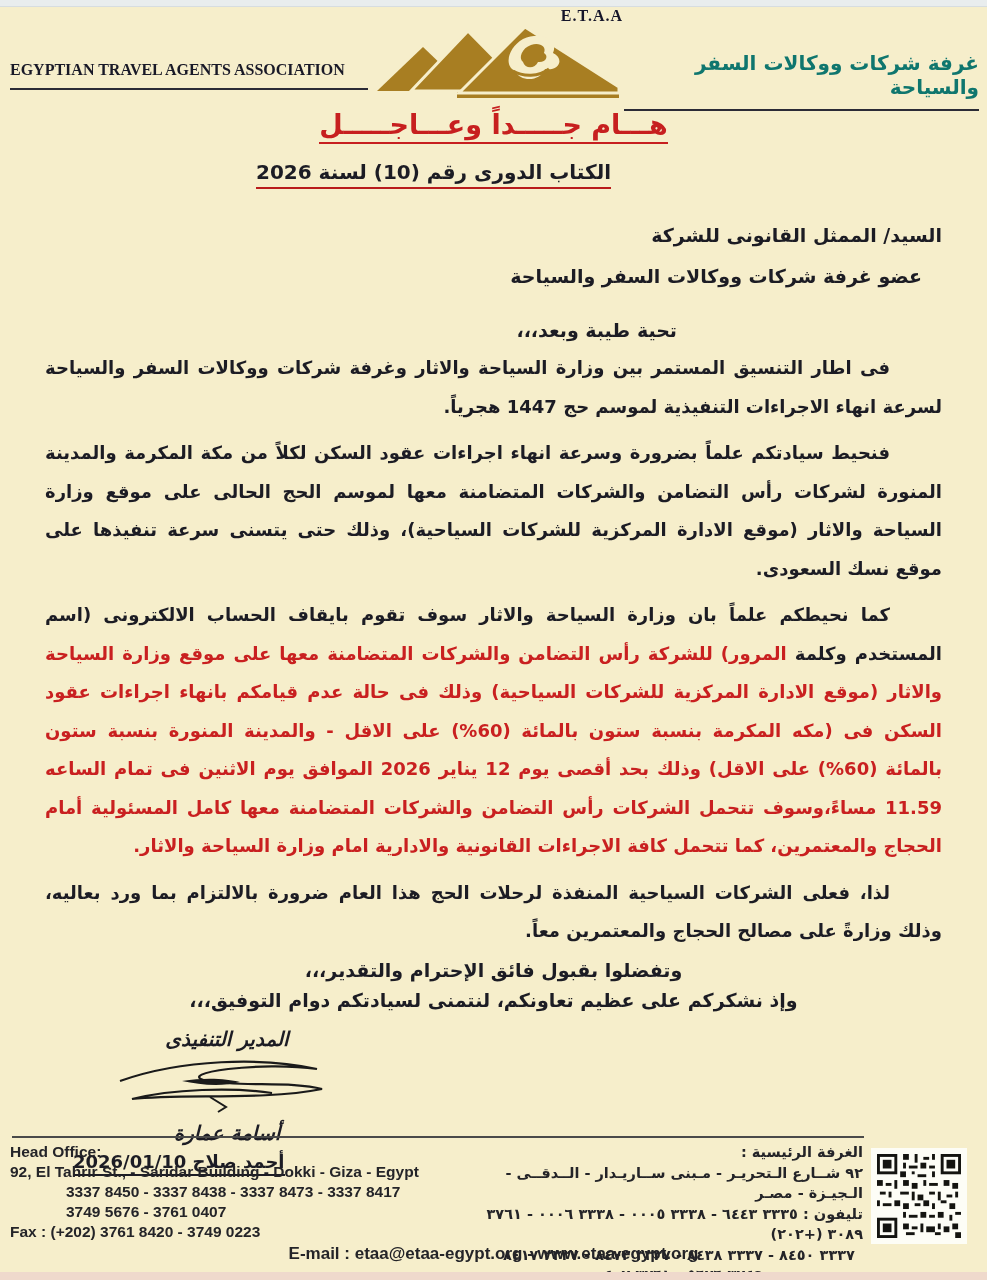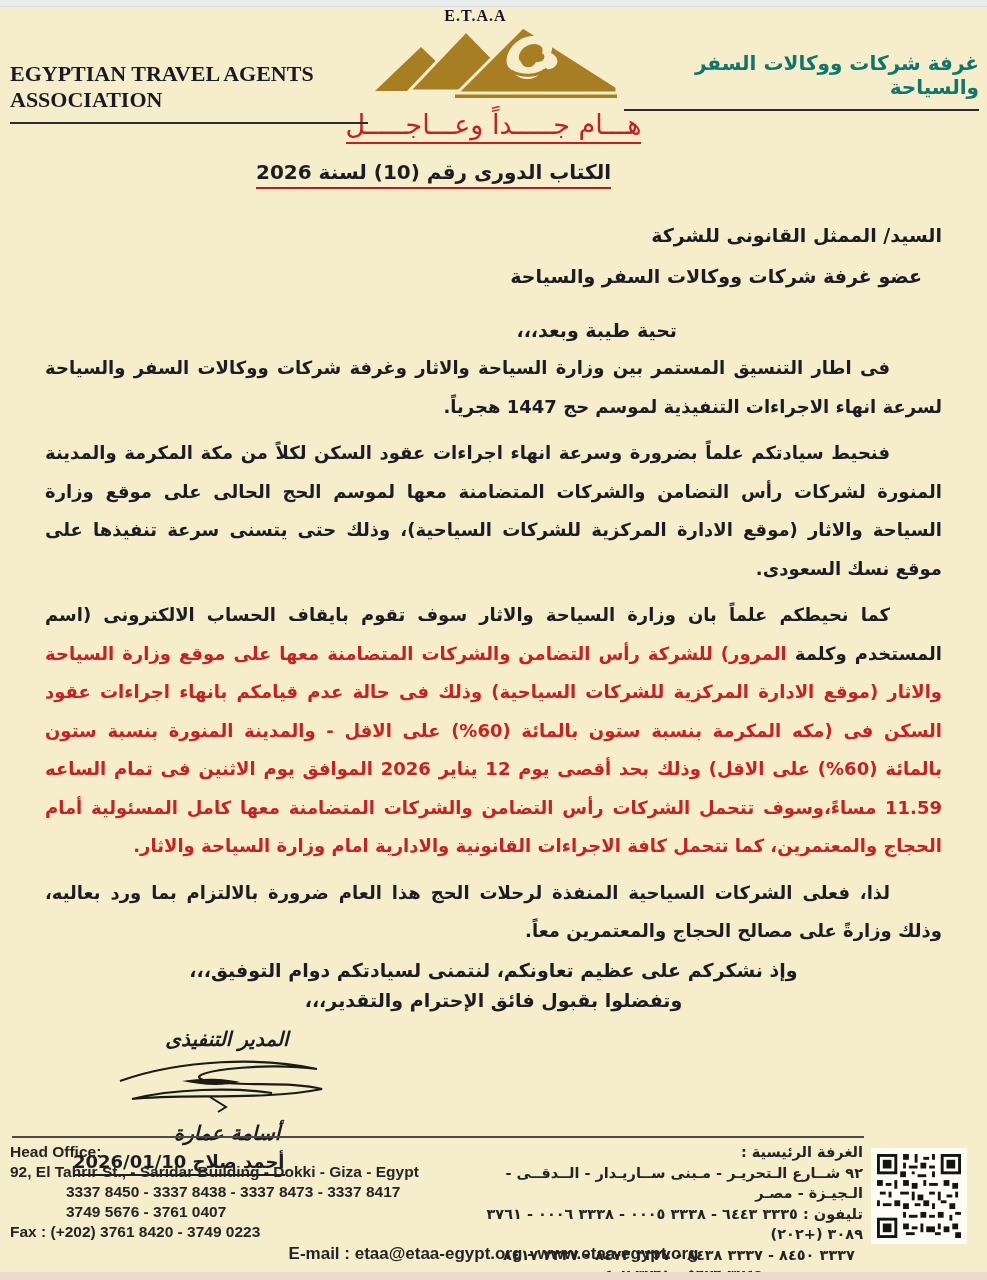--- a/index.html
+++ b/index.html
@@ -13,39 +13,39 @@
   .top-strip { position:absolute; top:0; left:0; width:100%; height:7px;
     background:#e9edee; border-bottom:1px solid #d7dde0; }
   .bottom-strip { position:absolute; bottom:0; left:0; width:100%; height:8px;
     background:#efd9cc; }
 
   
   .masthead { position:relative; height:98px; margin-top:7px; }
   .org-en {
     position:absolute; left:10px; top:54px; width:358px;
     font-family:"Liberation Serif", serif;
-    font-size:22px; font-weight:bold; color:#191927;
+    font-size:16px; font-weight:bold; color:#191927;
     border-bottom:2px solid #2b2b36; padding-bottom:9px; text-align:left;
   }
-  .logo-wrap { position:absolute; left:368px; top:0px; width:255px; height:98px; text-align:center; }
+  .logo-wrap { position:absolute; left:368px; top:0px; width:255px; height:98px; text-align:right; }
   .logo-acronym {
     font-family:"Liberation Serif", serif;
     font-size:16px; font-weight:bold; color:#15152a; letter-spacing:1px;
     margin-left:-40px;
   }
   .org-ar {
     position:absolute; right:8px; top:44px; width:355px;
     font-size:20px; font-weight:bold; color:#0f766e; direction:rtl; text-align:right;
     border-bottom:2px solid #2b2b36; padding-bottom:10px;
   }
 
   .urgent-line { text-align:center; margin-top:4px; }
   .urgent {
     display:inline-block; direction:rtl;
-    color:#c71f1f; font-size:27px; font-weight:normal;
+    color:#c71f1f; font-size:27px; font-weight:bold;
     border-bottom:2.5px solid #c71f1f; padding-bottom:2px;
   }
 
   .doc-title-line { text-align:center; margin-top:16px; }
   .doc-title {
     display:inline-block; direction:rtl; margin-right:120px;
     font-size:20px; font-weight:bold;
     border-bottom:2px solid #b91c1c; padding-bottom:3px;
   }
 
@@ -130,22 +130,22 @@
       <div class="line2">عضو غرفة شركات ووكالات السفر والسياحة</div>
     </div>
 
     <div class="salutation">تحية طيبة وبعد،،،</div>
 
     <p class="para">فى اطار التنسيق المستمر بين وزارة السياحة والاثار وغرفة شركات ووكالات السفر والسياحة لسرعة انهاء الاجراءات التنفيذية لموسم حج 1447 هجرياً.</p>
     <p class="para">فنحيط سيادتكم علماً بضرورة وسرعة انهاء اجراءات عقود السكن لكلاً من مكة المكرمة والمدينة المنورة لشركات رأس التضامن والشركات المتضامنة معها لموسم الحج الحالى على موقع وزارة السياحة والاثار (موقع الادارة المركزية للشركات السياحية)، وذلك حتى يتسنى سرعة تنفيذها على موقع نسك السعودى.</p>
     <p class="para"><span>كما نحيطكم علماً بان وزارة السياحة والاثار سوف تقوم بايقاف الحساب الالكترونى (اسم المستخدم وكلمة </span><span class="red-part">المرور) للشركة رأس التضامن والشركات المتضامنة معها على موقع وزارة السياحة والاثار (موقع الادارة المركزية للشركات السياحية) وذلك فى حالة عدم قيامكم بانهاء اجراءات عقود السكن فى (مكه المكرمة بنسبة ستون بالمائة (60%) على الاقل - والمدينة المنورة بنسبة ستون بالمائة (60%) على الاقل) وذلك بحد أقصى يوم 12 يناير 2026 الموافق يوم الاثنين فى تمام الساعه 11.59 مساءً،وسوف تتحمل الشركات رأس التضامن والشركات المتضامنة معها كامل المسئولية أمام الحجاج والمعتمرين، كما تتحمل كافة الاجراءات القانونية والادارية امام وزارة السياحة والاثار.</span></p>
     <p class="para">لذا، فعلى الشركات السياحية المنفذة لرحلات الحج هذا العام ضرورة بالالتزام بما ورد بعاليه، وذلك وزارةً على مصالح الحجاج والمعتمرين معاً.</p>
 
+    <div class="closing">وتفضلوا بقبول فائق الإحترام والتقدير،،،</div>
     <div class="closing">وإذ نشكركم على عظيم تعاونكم، لنتمنى لسيادتكم دوام التوفيق،،،</div>
-    <div class="closing">وتفضلوا بقبول فائق الإحترام والتقدير،،،</div>
 
     <div class="signature-block">
       <div>المدير التنفيذى</div>
       <svg class="sig-svg" width="230" height="68" viewBox="0 0 230 68" aria-hidden="true">
         <path d="M8 28 C 70 6, 150 4, 205 16 C 150 8, 60 20, 95 28 C 130 34, 180 28, 210 36 C 150 48, 70 40, 20 46 C 60 36, 120 34, 160 40" fill="none" stroke="#1a1a1a" stroke-width="2.2"></path>
         <path d="M70 28 C 95 24, 115 26, 128 29 C 110 34, 88 32, 70 28 Z" fill="#1a1a1a"></path>
         <path d="M98 44 L 114 54 L 106 59" fill="none" stroke="#1a1a1a" stroke-width="2"></path>
       </svg>
       <div>أسامة عمارة</div>
     </div>

